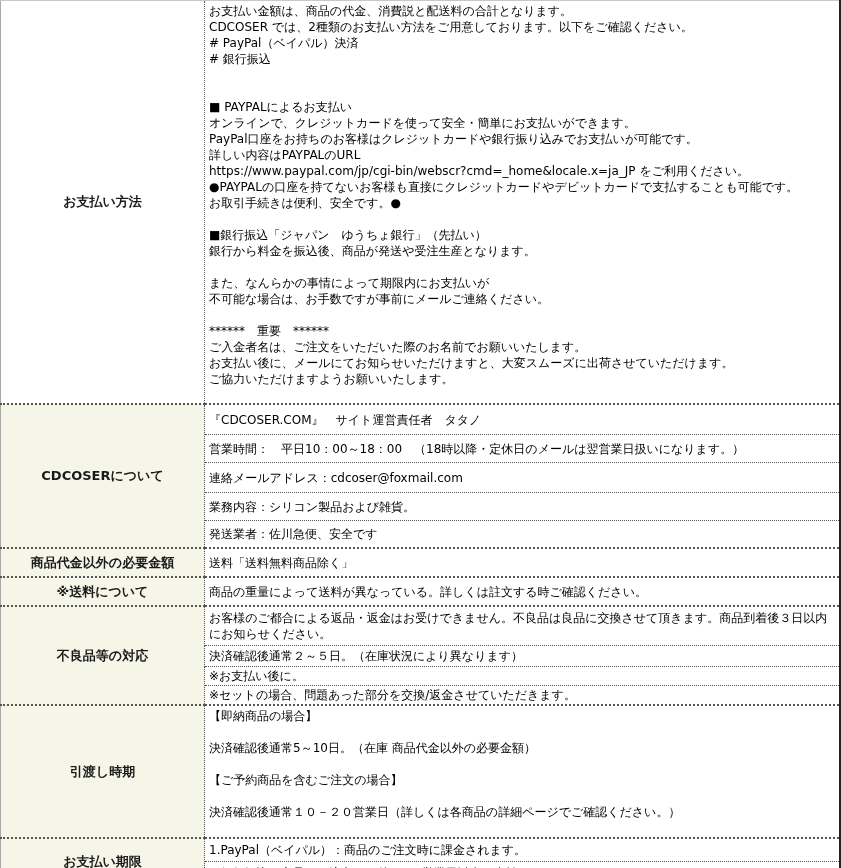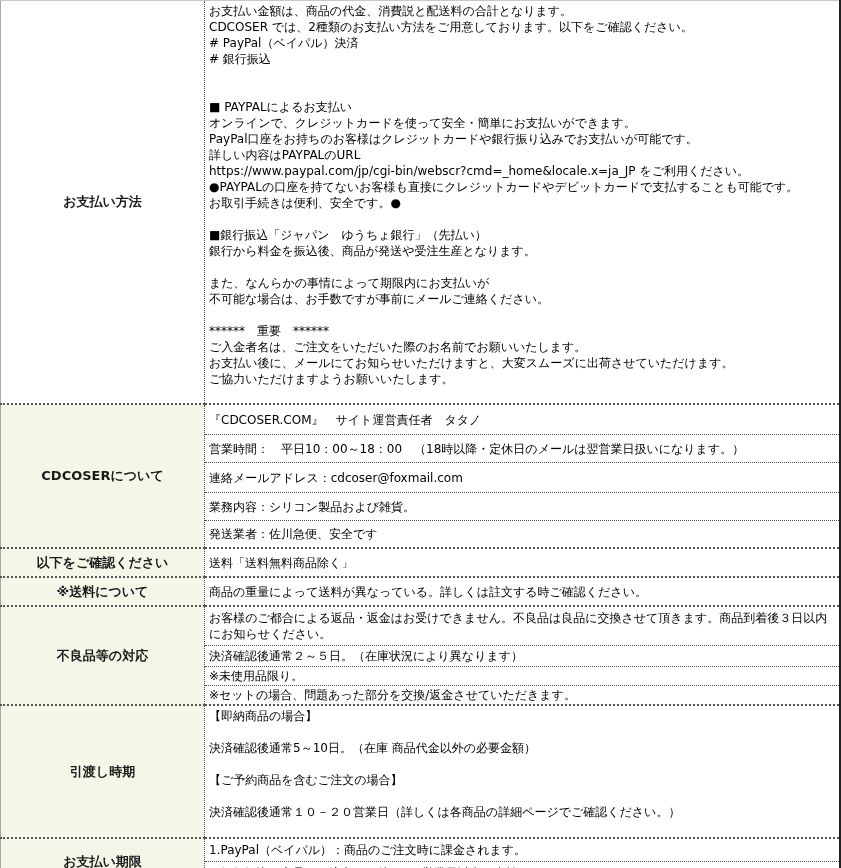--- a/index.html
+++ b/index.html
@@ -79,38 +79,38 @@
       </td>
     </tr>
     <tr>
       <td class="cell h25">業務内容：シリコン製品および雑貨。</td>
     </tr>
     <tr>
       <td class="cell maj h24">発送業者：佐川急便、安全です</td>
     </tr>
 
     <tr>
-      <th class="rowhead maj">以下をご確認ください</th>
+      <th class="rowhead maj">商品代金以外の必要金額</th>
       <td class="cell maj h25">送料「送料無料商品除く」</td>
     </tr>
 
     <tr>
       <th class="rowhead maj">※送料について</th>
       <td class="cell maj h25">商品の重量によって送料が異なっている。詳しくは註文する時ご確認ください。</td>
     </tr>
 
     <tr>
       <th class="rowhead maj" rowspan="4">不良品等の対応</th>
       <td class="cell h36">お客様のご都合による返品・返金はお受けできません。不良品は良品に交換させて頂きます。商品到着後３日以内にお知らせください。</td>
     </tr>
     <tr>
       <td class="cell h18">決済確認後通常２～５日。（在庫状況により異なります）</td>
     </tr>
     <tr>
-      <td class="cell h15">※未使用品限り。</td>
+      <td class="cell h15">※お支払い後に。</td>
     </tr>
     <tr>
       <td class="cell maj h16">※セットの場合、問題あった部分を交換/返金させていただきます。</td>
     </tr>
 
     <tr>
       <th class="rowhead maj">引渡し時期</th>
       <td class="cell block maj h127">
         <div class="line">【即納商品の場合】</div>
         <div class="line"></div>

